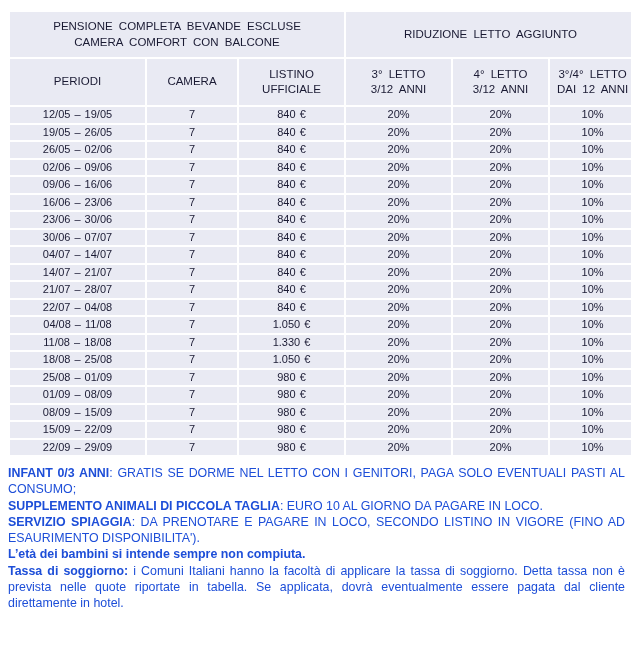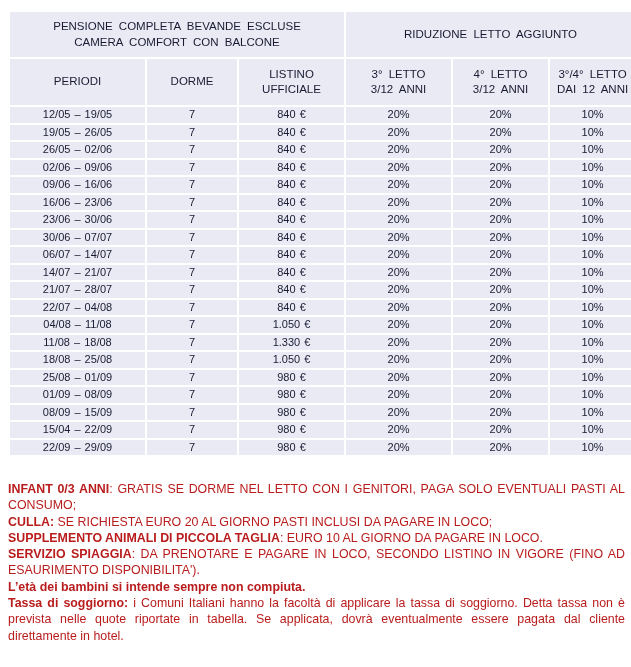--- a/index.html
+++ b/index.html
@@ -38,24 +38,24 @@
   .price-table tr.col-row th { height: 46px; }
   .price-table tbody td {
     height: 15.5px;
     font-size: 11px;
     line-height: 15.5px;
     white-space: nowrap;
     word-spacing: 1px;
   }
   .notes {
     width: 617px;
-    margin-top: 24px;
+    margin-top: 8px;
     font-size: 12.4px;
     line-height: 16.3px;
-    color: #b91c1c;
+    color: #1d4ed8;
     text-align: justify;
   }
   .notes p { margin: 0; }
   .notes b { font-weight: bold; }
 </style>
 </head>
 <body>
 
 <div class="page">
 
@@ -77,21 +77,21 @@
         <th colspan="3">
           <div>RIDUZIONE LETTO AGGIUNTO</div>
         </th>
       </tr>
       <tr class="col-row">
         <th>
           <div>PERIODI</div>
           <div></div>
         </th>
         <th>
-          <div>DORME</div>
+          <div>CAMERA</div>
           <div></div>
         </th>
         <th>
           <div>LISTINO</div>
           <div>UFFICIALE</div>
         </th>
         <th>
           <div>3° LETTO</div>
           <div>3/12 ANNI</div>
         </th>
@@ -164,21 +164,21 @@
         </tr>
         <tr>
           <td>30/06 – 07/07</td>
           <td>7</td>
           <td>840 €</td>
           <td>20%</td>
           <td>20%</td>
           <td>10%</td>
         </tr>
         <tr>
-          <td>06/07 – 14/07</td>
+          <td>04/07 – 14/07</td>
           <td>7</td>
           <td>840 €</td>
           <td>20%</td>
           <td>20%</td>
           <td>10%</td>
         </tr>
         <tr>
           <td>14/07 – 21/07</td>
           <td>7</td>
           <td>840 €</td>
@@ -244,40 +244,39 @@
         </tr>
         <tr>
           <td>08/09 – 15/09</td>
           <td>7</td>
           <td>980 €</td>
           <td>20%</td>
           <td>20%</td>
           <td>10%</td>
         </tr>
         <tr>
-          <td>15/04 – 22/09</td>
+          <td>15/09 – 22/09</td>
           <td>7</td>
           <td>980 €</td>
           <td>20%</td>
           <td>20%</td>
           <td>10%</td>
         </tr>
         <tr>
           <td>22/09 – 29/09</td>
           <td>7</td>
           <td>980 €</td>
           <td>20%</td>
           <td>20%</td>
           <td>10%</td>
         </tr>
       </tbody>
   </table>
 
   <div class="notes">
       <p><b>INFANT 0/3 ANNI</b><span>: GRATIS SE DORME NEL LETTO CON I GENITORI, PAGA SOLO EVENTUALI PASTI AL CONSUMO;</span></p>
-      <p><b>CULLA:</b><span> SE RICHIESTA EURO 20 AL GIORNO PASTI INCLUSI DA PAGARE IN LOCO;</span></p>
       <p><b>SUPPLEMENTO ANIMALI DI PICCOLA TAGLIA</b><span>: EURO 10 AL GIORNO DA PAGARE IN LOCO.</span></p>
       <p><b>SERVIZIO SPIAGGIA</b><span>: DA PRENOTARE E PAGARE IN LOCO, SECONDO LISTINO IN VIGORE (FINO AD ESAURIMENTO DISPONIBILITA').</span></p>
       <p><b>L’età dei bambini si intende sempre non compiuta.</b></p>
       <p><b>Tassa di soggiorno:</b><span> i Comuni Italiani hanno la facoltà di applicare la tassa di soggiorno. Detta tassa non è prevista nelle quote riportate in tabella. Se applicata, dovrà eventualmente essere pagata dal cliente direttamente in hotel.</span></p>
     </div>
 
 </div>
 
 </body></html>

